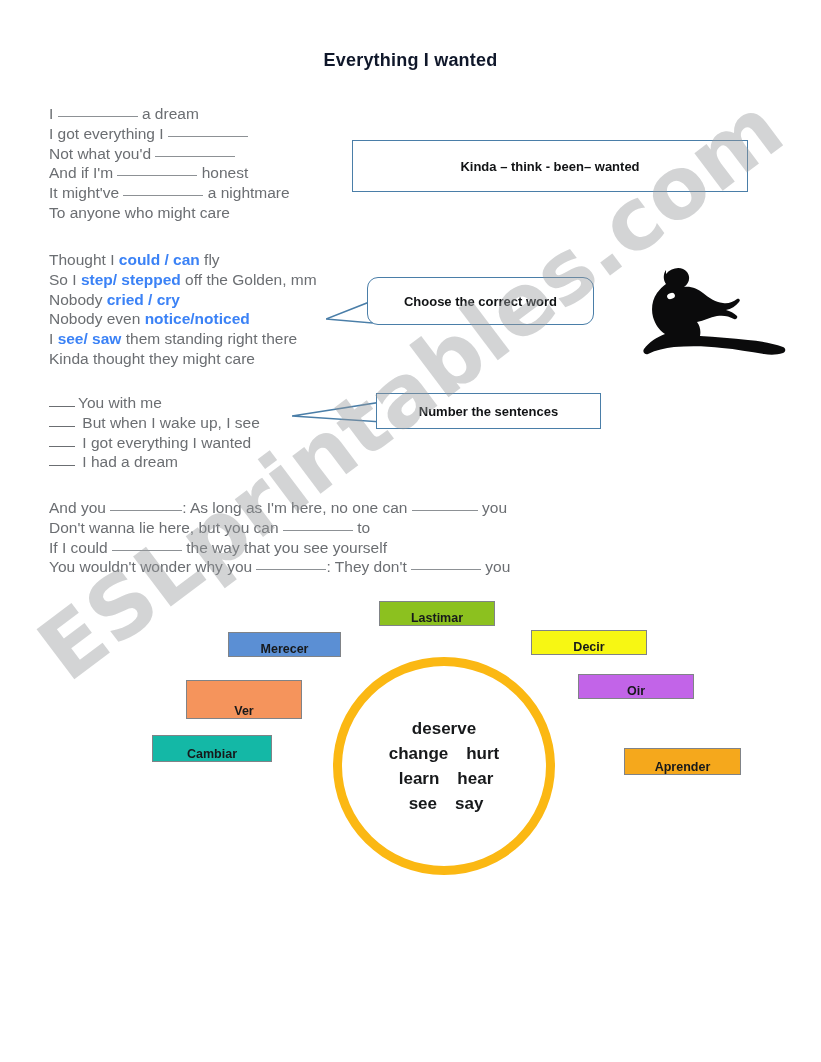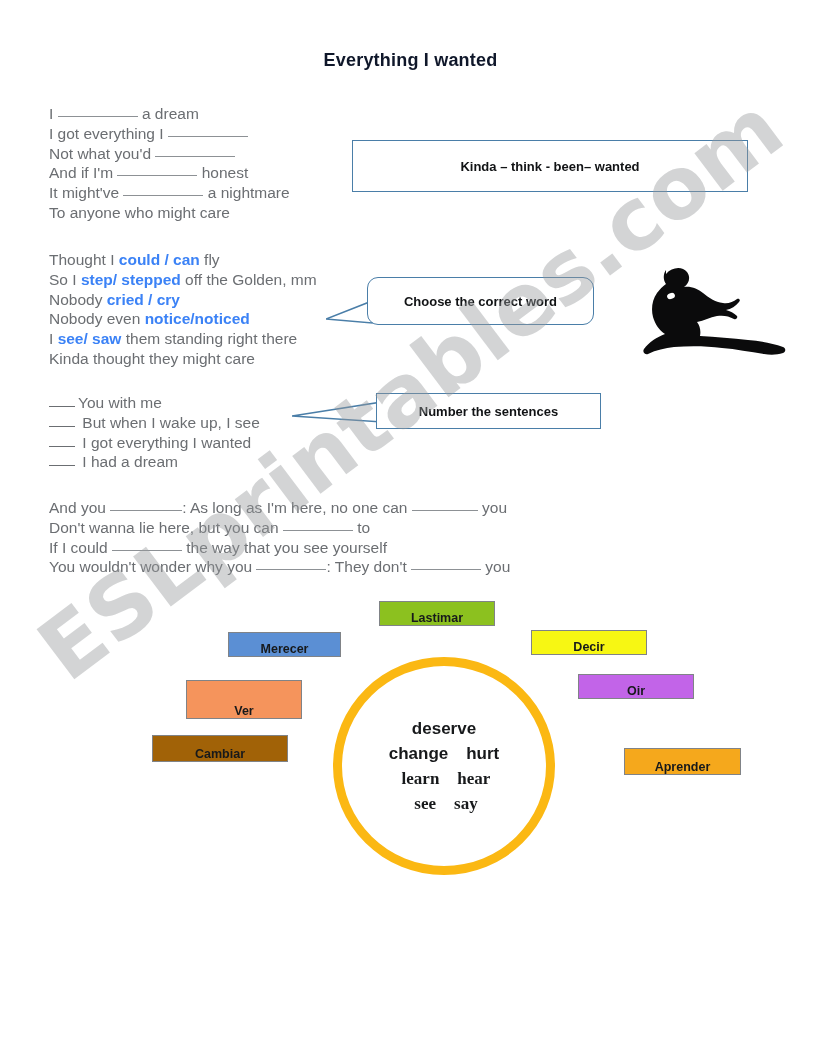--- a/index.html
+++ b/index.html
@@ -168,21 +168,21 @@
     flex-direction: column;
     align-items: center;
     justify-content: center;
     z-index: 4;
     font-size: 17px;
     font-weight: bold;
     color: #17191b;
     line-height: 25px;
   }
   .cw-row { display: flex; gap: 18px; }
-  .cw-row.indent { padding-left: 4px; font-family: Liberation Serif, serif; }
+  .cw-row.indent { padding-left: 4px; }
 </style>
 </head>
 <body>
 
 <div id="page">
 
   <div id="title">Everything I wanted</div>
 
   <div class="lyric-block" id="verse1">
       <span class="lyric-line">I <span class="blank" style="width: 80px;"></span> a dream</span>
@@ -267,21 +267,21 @@
       </div>
       <div class="vocab-box" style="left: 531px; top: 630px; width: 116px; height: 25px; background: rgb(247, 247, 19);">
         <span>Decir</span>
       </div>
       <div class="vocab-box" style="left: 186px; top: 680px; width: 116px; height: 39px; background: rgb(245, 148, 92);">
         <span>Ver</span>
       </div>
       <div class="vocab-box" style="left: 578px; top: 674px; width: 116px; height: 25px; background: rgb(194, 100, 232);">
         <span>Oir</span>
       </div>
-      <div class="vocab-box" style="left: 152px; top: 735px; width: 136px; height: 27px; background: #a16207;">
+      <div class="vocab-box" style="left: 152px; top: 735px; width: 120px; height: 27px; background: #14b8a6;">
         <span>Cambiar</span>
       </div>
       <div class="vocab-box" style="left: 624px; top: 724px; width: 117px; height: 27px; background: rgb(245, 168, 28); margin-top: 24px;">
         <span>Aprender</span>
       </div>
     </div>
 
   <div id="watermark">
     <span>ESLprintables.com</span>
   </div>

